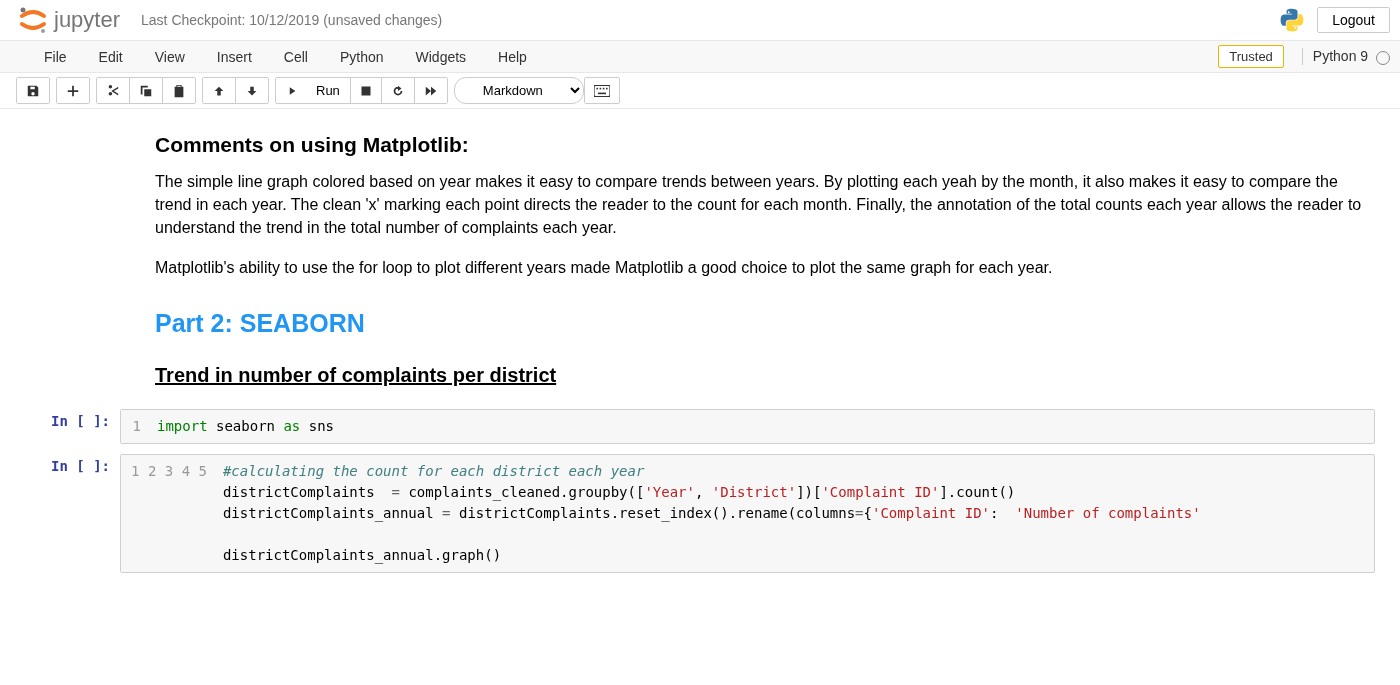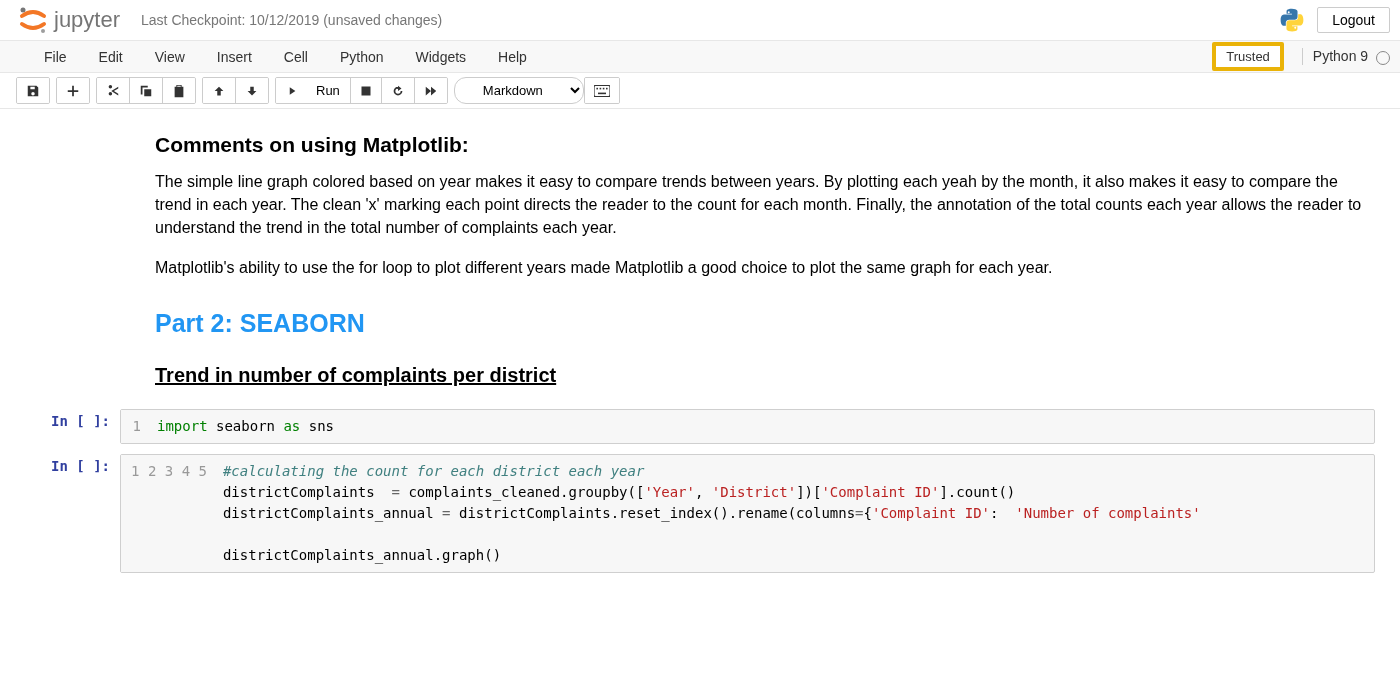--- a/index.html
+++ b/index.html
@@ -7,21 +7,21 @@
 .header { display: flex; align-items: center; padding: 5px 10px 5px 18px; border-bottom: 1px solid #e7e7e7; gap: 13px; }
 .logo { display: flex; align-items: center; font-family: sans-serif; font-size: 22px; color: #757575; font-weight: 400; }
 .logo svg { margin-right: 6px; }
 .notebook-name { font-size: 18px; color: #000; margin-left: 18px; font-weight: 400; }
 .checkpoint { font-size: 14px; color: #777; margin-left: 8px; }
 .header-right { margin-left: auto; display: flex; align-items: center; gap: 12px; }
 .logout-btn { border: 1px solid #ccc; background: #fff; padding: 4px 14px; font-size: 14px; border-radius: 2px; cursor: pointer; }
 .menubar { display: flex; align-items: center; padding: 0 10px 0 28px; border-bottom: 1px solid #e7e7e7; background: #f8f8f8; height: 32px; position: relative; }
 .menubar-item { padding: 6px 16px; font-size: 14px; color: #333; cursor: pointer; }
 .menubar-right { margin-left: auto; display: flex; align-items: center; gap: 18px; font-size: 14px; }
-.trusted { border: 4px solid #eab308; padding: 3px 10px; background: #fff; border-radius: 2px; font-size: 13px; color: #333; }
+.trusted { border: 1px solid #eab308; padding: 3px 10px; background: #fff; border-radius: 2px; font-size: 13px; color: #333; }
 .kernel-name { color: #333; border-left: 1px solid #ccc; padding-left: 10px; }
 .toolbar { display: flex; align-items: center; padding: 4px 10px 4px 16px; border-bottom: 1px solid #e7e7e7; gap: 0; }
 .toolbar-group { display: flex; border: 1px solid #ccc; border-radius: 2px; margin-right: 6px; overflow: hidden; }
 .toolbar-btn { background: #fff; border: none; border-right: 1px solid #ccc; padding: 5px 9px; display: flex; align-items: center; justify-content: center; cursor: pointer; font-size: 13px; min-height: 25px; min-width: 30px; }
 .toolbar-btn:last-child { border-right: none; }
 .run-btn { padding: 5px 10px; gap: 20px; }
 .celltype-select { border: 1px solid #ccc; padding: 4px 24px; font-size: 13px; border-radius: 12px; background: #fff; min-width: 120px; height: 27px; }
 .notebook-container { padding: 10px 5px 20px 5px; }
 .cell { display: flex; margin: 2px 0; padding: 4px 0; }
 .input-prompt { font-family: monospace; font-size: 14px; color: #303F9F; min-width: 115px; text-align: right; padding: 4px 10px 0 0; font-weight: bold; flex-shrink: 0; }

